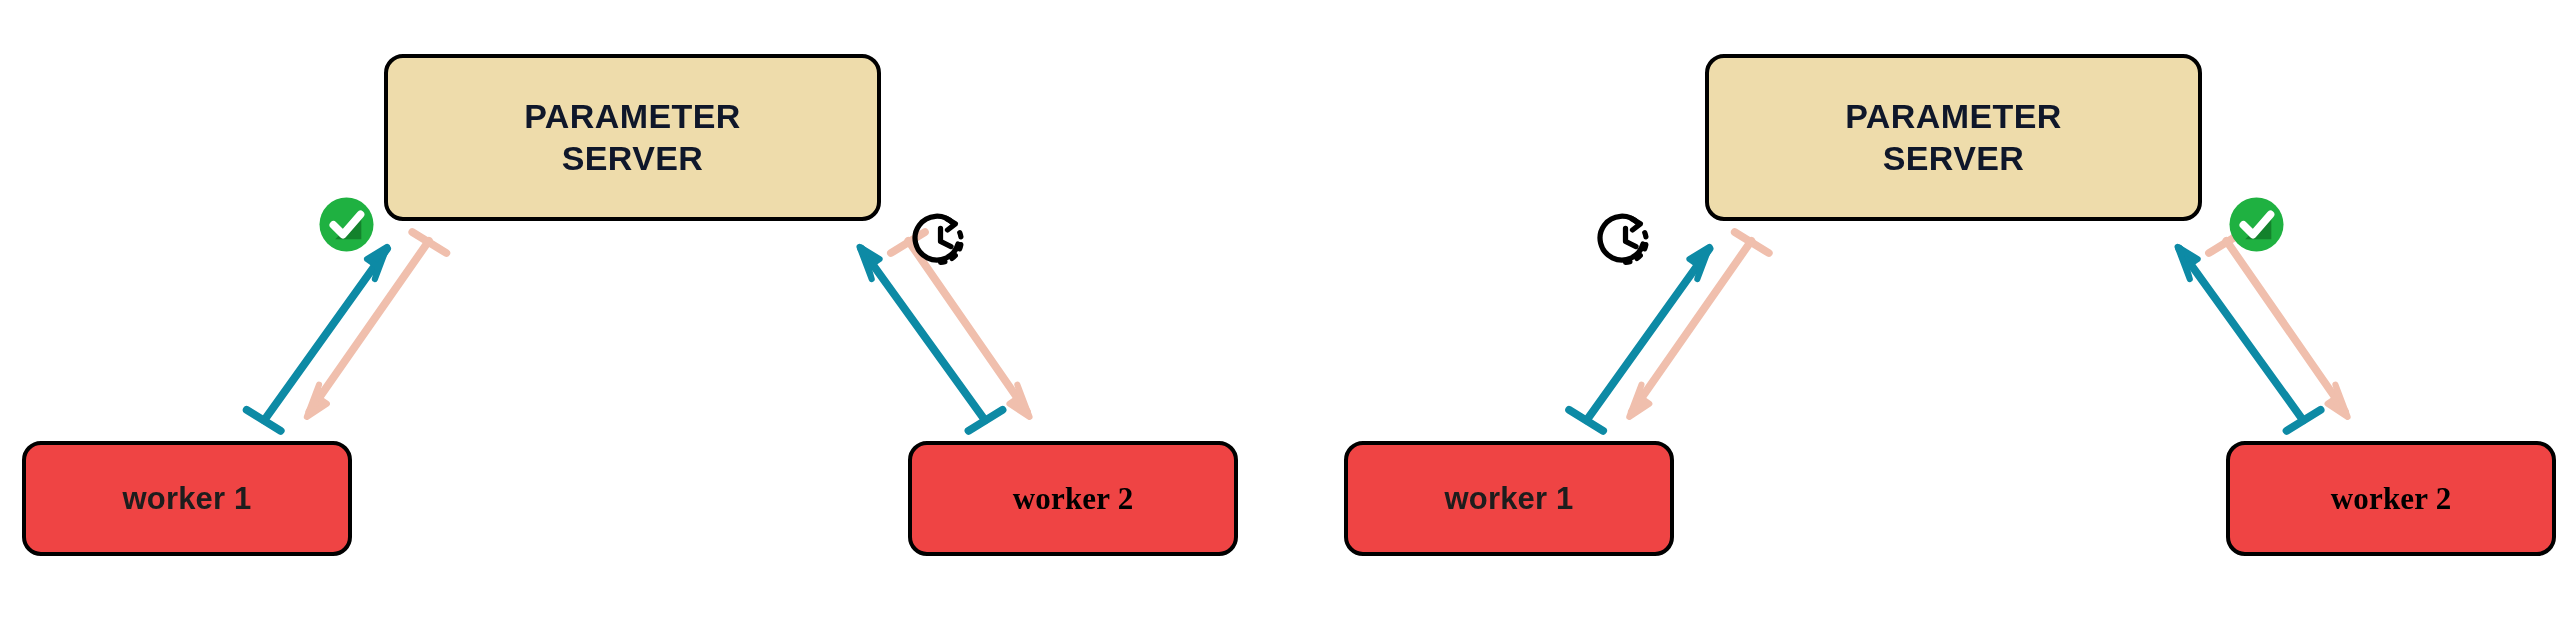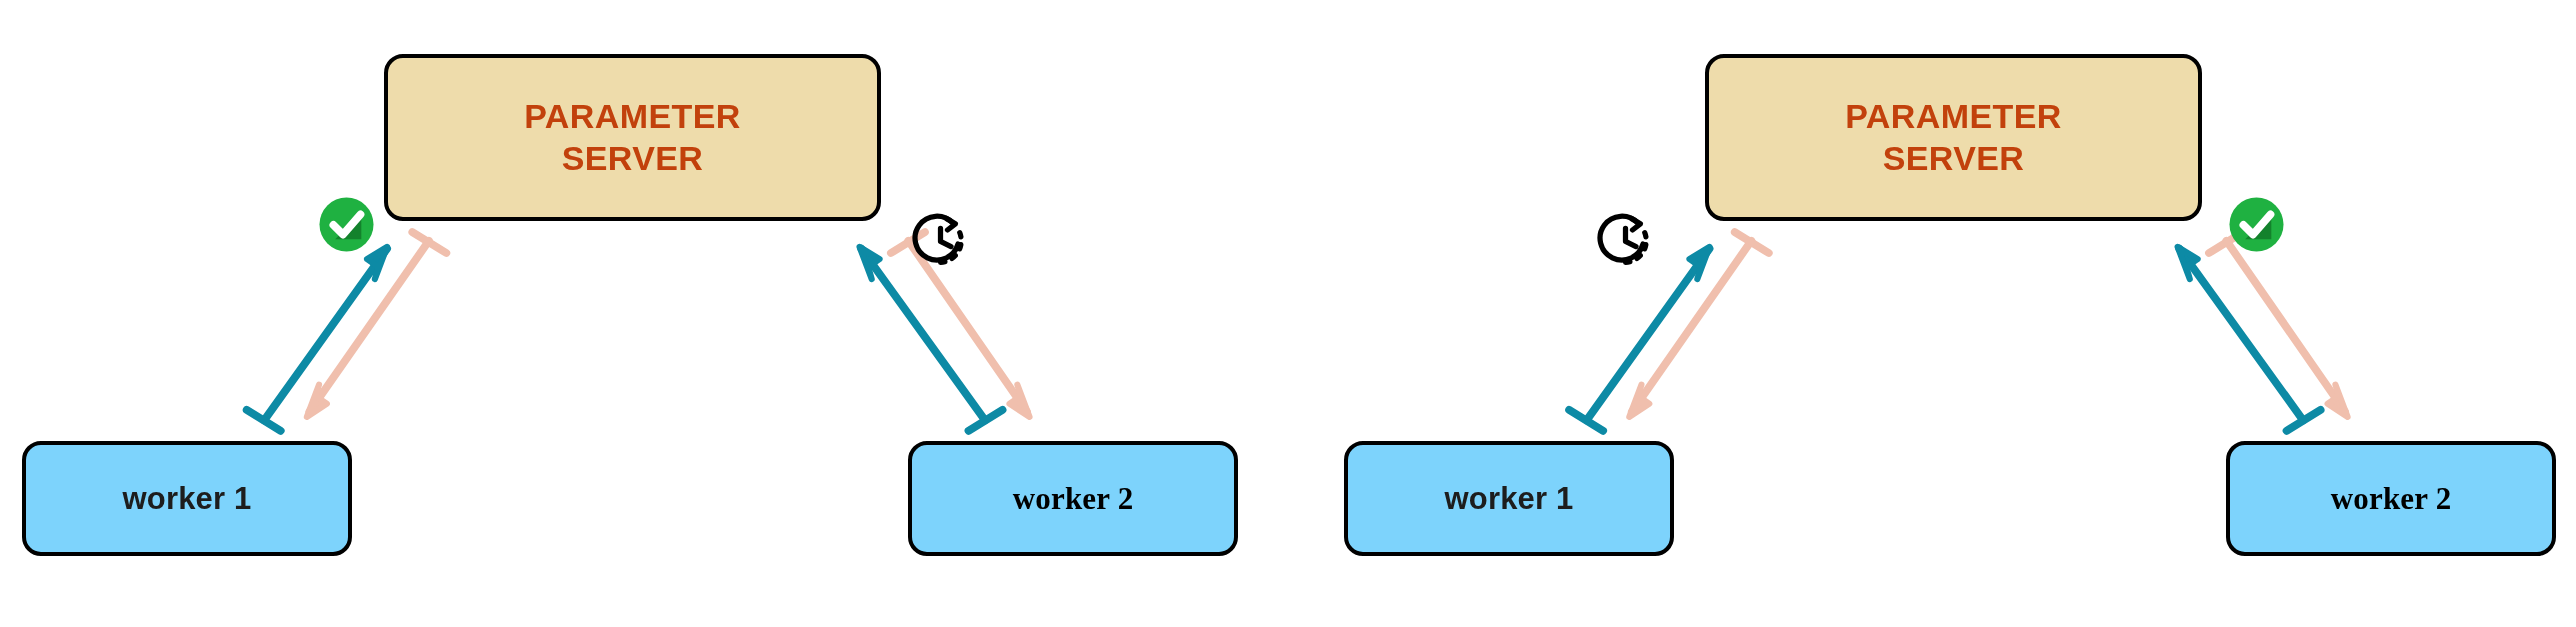--- a/index.html
+++ b/index.html
@@ -28,24 +28,24 @@
     justify-content: center;
     text-align: center;
   }
   .ps-node {
     background: #eedcab;
     border-radius: 19px;
     font-weight: bold;
     font-size: 34px;
     line-height: 1.22;
     letter-spacing: 0.4px;
-    color: #c2410c;
+    color: #0f172a;
   }
   .worker-node {
-    background: #7dd3fc;
+    background: #ef4444;
     border-radius: 19px;
     font-weight: bold;
     font-size: 31px;
     letter-spacing: 0.2px;
     color: #1d1d1d;
   }
   .worker-node.dark-label { color: #000000; font-family: Liberation Serif, serif; }
   .ps-label { display: block; }
   .arrows-layer {
     position: absolute;

